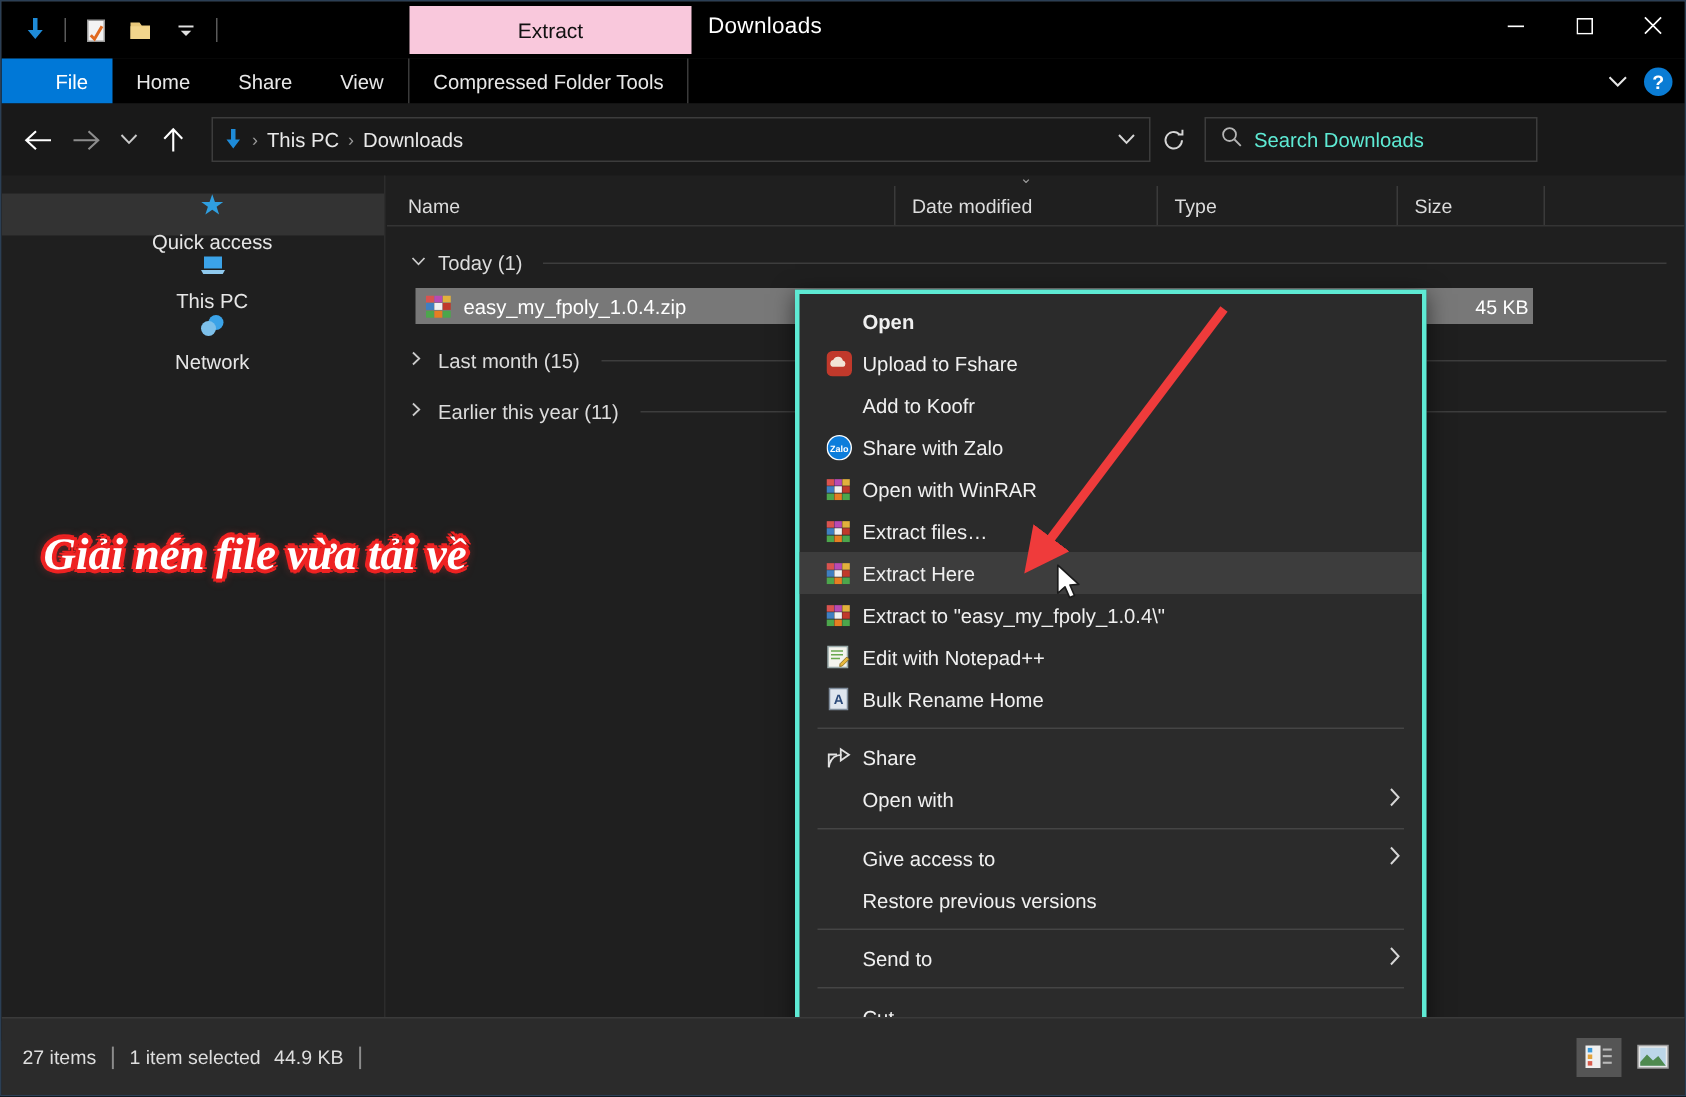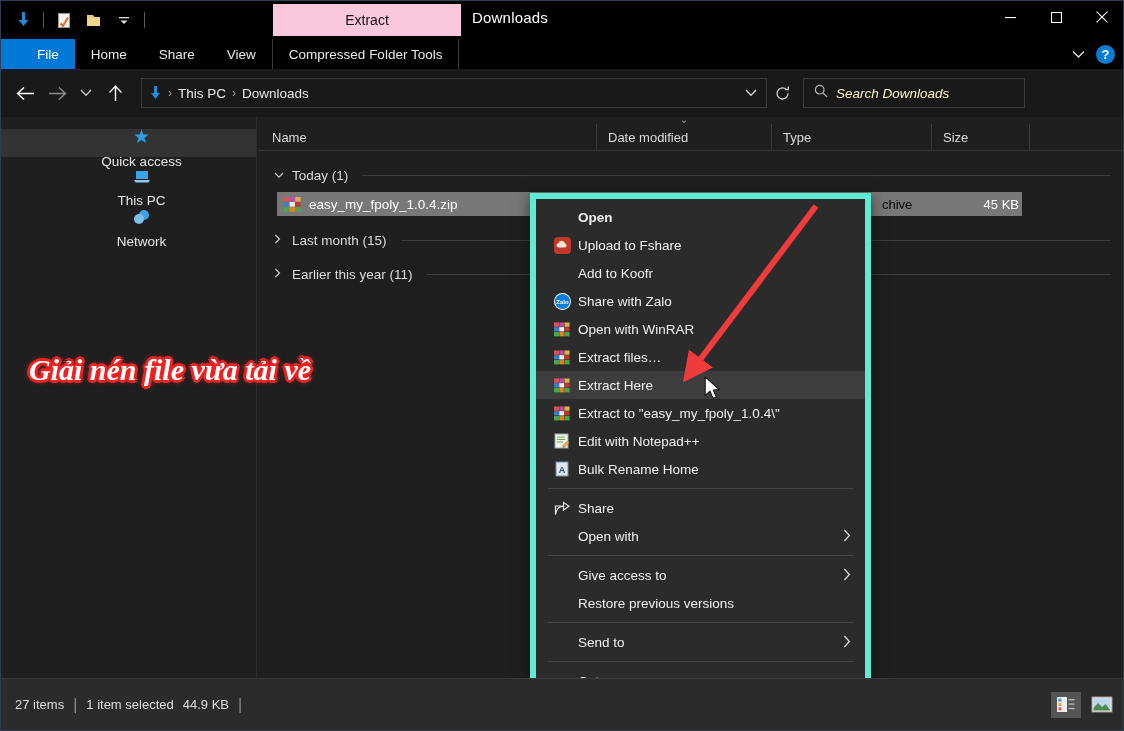--- a/index.html
+++ b/index.html
@@ -92,21 +92,21 @@
   .addr-right { margin-left: auto; display: flex; align-items: center; }
   .addr-mini {
     width: 26px; height: 28px; display: flex; align-items: center; justify-content: center;
     color: #d6d6d6;
   }
   .searchbox {
     width: 222px; height: 30px; margin-left: 8px;
     border: 1px solid #3c3c3c; background: #191919;
     display: flex; align-items: center; gap: 8px; padding: 0 10px;
   }
-  .search-ph { font-size: 13.5px; color: #fef9c3; font-style: italic; }
+  .search-ph { font-size: 13.5px; color: #5eead4; }
 
   
   .sidebar {
     position: absolute; left: 0; top: 116px; width: 256px; bottom: 36px;
     background: #1f1f1f; border-right: 1px solid #2c2c2c;
     padding-top: 12px;
   }
   .nav-item {
     height: 28px; display: flex; align-items: center; gap: 9px;
     padding-left: 26px; font-size: 13.5px; color: #e6e6e6; margin-bottom: 12px; flex-direction: column;
@@ -155,22 +155,22 @@
     display: flex; align-items: center;
   }
   .status-text { font-size: 13px; color: #dedede; padding-left: 14px; }
   .status-sep { color: #8c8c8c; padding: 0 9px; }
   .view-btns { margin-left: auto; display: flex; align-items: center; gap: 6px; padding-right: 8px; }
   .vb { width: 30px; height: 26px; display: flex; align-items: center; justify-content: center; }
   .vb.active { background: #555555; }
 
   
   .ctxmenu {
-    position: absolute; left: 529px; top: 192px; width: 341px; height: 539px;
-    background: #2b2b2b; border: 6px solid #5eead4;
+    position: absolute; left: 529px; top: 192px; width: 421px; height: 539px;
+    background: #2b2b2b; border: 3px solid #5eead4;
     padding: 4px 0 0 0; overflow: hidden;
     box-shadow: 0 3px 14px rgba(0,0,0,0.55);
   }
   .mi {
     height: 28px; display: flex; align-items: center; position: relative;
     font-size: 13.5px; color: #f0f0f0; padding-left: 12px;
   }
   .mi.bold { font-weight: bold; }
   .mi.hl { background: #3d3d3d; }
   .mi-ico { width: 28px; min-width: 28px; display: flex; align-items: center; justify-content: center; }

